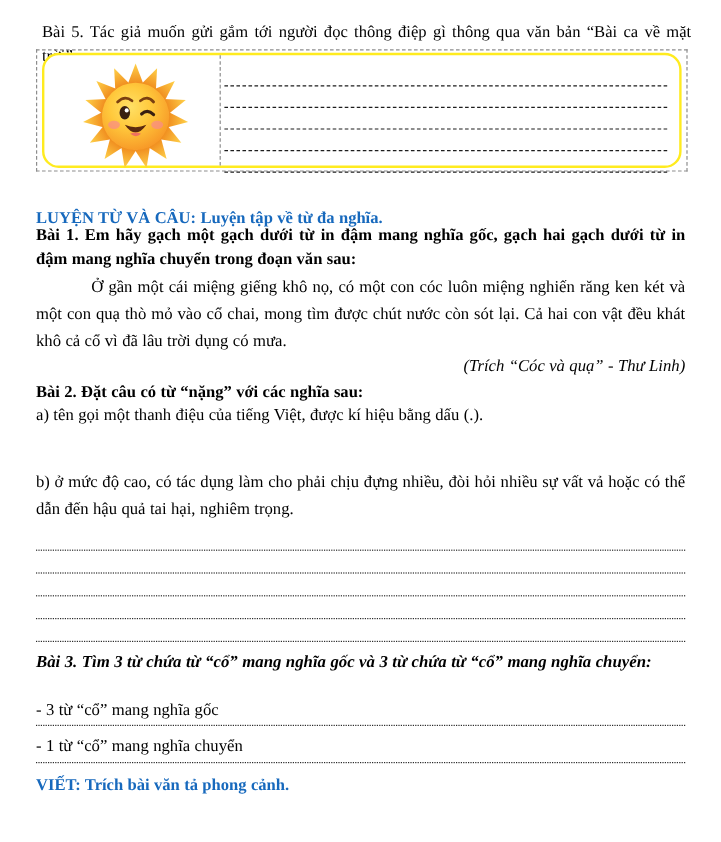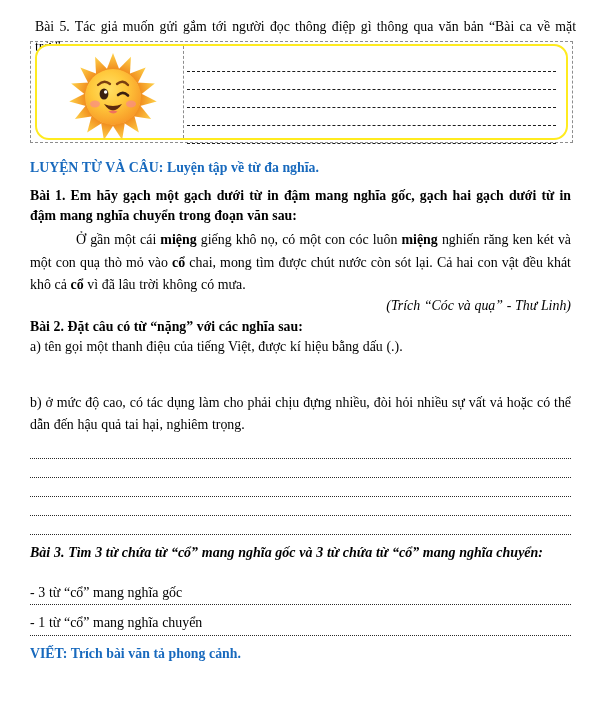--- a/index.html
+++ b/index.html
@@ -30,21 +30,21 @@
     font-size: 13.6px;
     line-height: 19.2px;
     letter-spacing: 0.0px;
     word-spacing: 0.2px;
     text-align: justify;
     text-justify: inter-word;
   }
   .blue   { color: #1769bd; font-weight: bold; }
   .nojust { text-align: left; }
 
-  b.kw { font-weight: bold; }
+  b.kw { font-weight: normal; }
 
   
   #q5 {
     left: 35px;
     top: 4px;
     width: 541px;
     font-weight: normal;
     font-size: 13.8px;
     line-height: 20px;
     margin-top: 13px;
@@ -103,21 +103,21 @@
   }
   .boxline {
     height: 17px;
     border-bottom: 1.6px dashed #1d1d1d;
   }
   .boxline:last-child { border-bottom: 1.6px dashed #1d1d1d; }
 
   
   #ltvc {
     left: 30px;
-    top: 158px;
+    top: 172px;
     width: 541px;
     font-size: 13.8px;
   }
 
   #q1 {
     left: 30px;
     top: 186px;
     width: 541px;
     font-weight: bold;
     font-size: 13.8px;
@@ -334,21 +334,21 @@
         <div class="boxline"></div>
       </div>
 
     </div>
   </div>
 
   <div class="tx blue nojust" id="ltvc">LUYỆN TỪ VÀ CÂU: Luyện tập về từ đa nghĩa.</div>
 
   <div class="tx" id="q1">Bài 1. Em hãy gạch một gạch dưới từ in đậm mang nghĩa gốc, gạch hai gạch dưới từ in đậm mang nghĩa chuyển trong đoạn văn sau:</div>
 
-  <div class="tx" id="para"><span>Ở gần một cái </span><b class="kw">miệng</b><span> giếng khô nọ, có một con cóc luôn </span><b class="kw">miệng</b><span> nghiến răng ken két và một con quạ thò mỏ vào </span><b class="kw">cổ</b><span> chai, mong tìm được chút nước còn sót lại. Cả hai con vật đều khát khô cả </span><b class="kw">cổ</b><span> vì đã lâu trời không có mưa.</span></div>
+  <div class="tx" id="para"><span>Ở gần một cái </span><b class="kw">miệng</b><span> giếng khô nọ, có một con cóc luôn </span><b class="kw">miệng</b><span> nghiến răng ken két và một con quạ thò mỏ vào </span><b class="kw">cổ</b><span> chai, mong tìm được chút nước còn sót lại. Cả hai con vật đều khát khô cả </span><b class="kw">cổ</b><span> vì đã lâu trời dụng có mưa.</span></div>
 
   <div class="tx" id="source">(Trích “Cóc và quạ” - Thư Linh)</div>
 
   <div class="tx nojust" id="q2">Bài 2. Đặt câu có từ “nặng” với các nghĩa sau:</div>
 
   <div class="tx nojust" id="q2a">a) tên gọi một thanh điệu của tiếng Việt, được kí hiệu bằng dấu (.).</div>
 
   <div class="tx" id="q2b">b) ở mức độ cao, có tác dụng làm cho phải chịu đựng nhiều, đòi hỏi nhiều sự vất vả hoặc có thể dẫn đến hậu quả tai hại, nghiêm trọng.</div>
 
 

